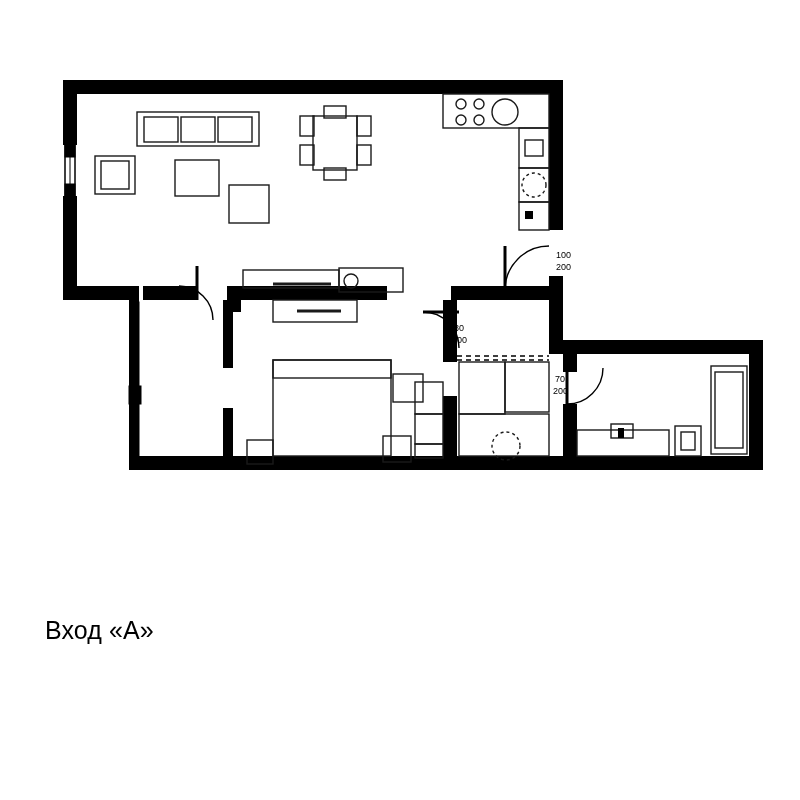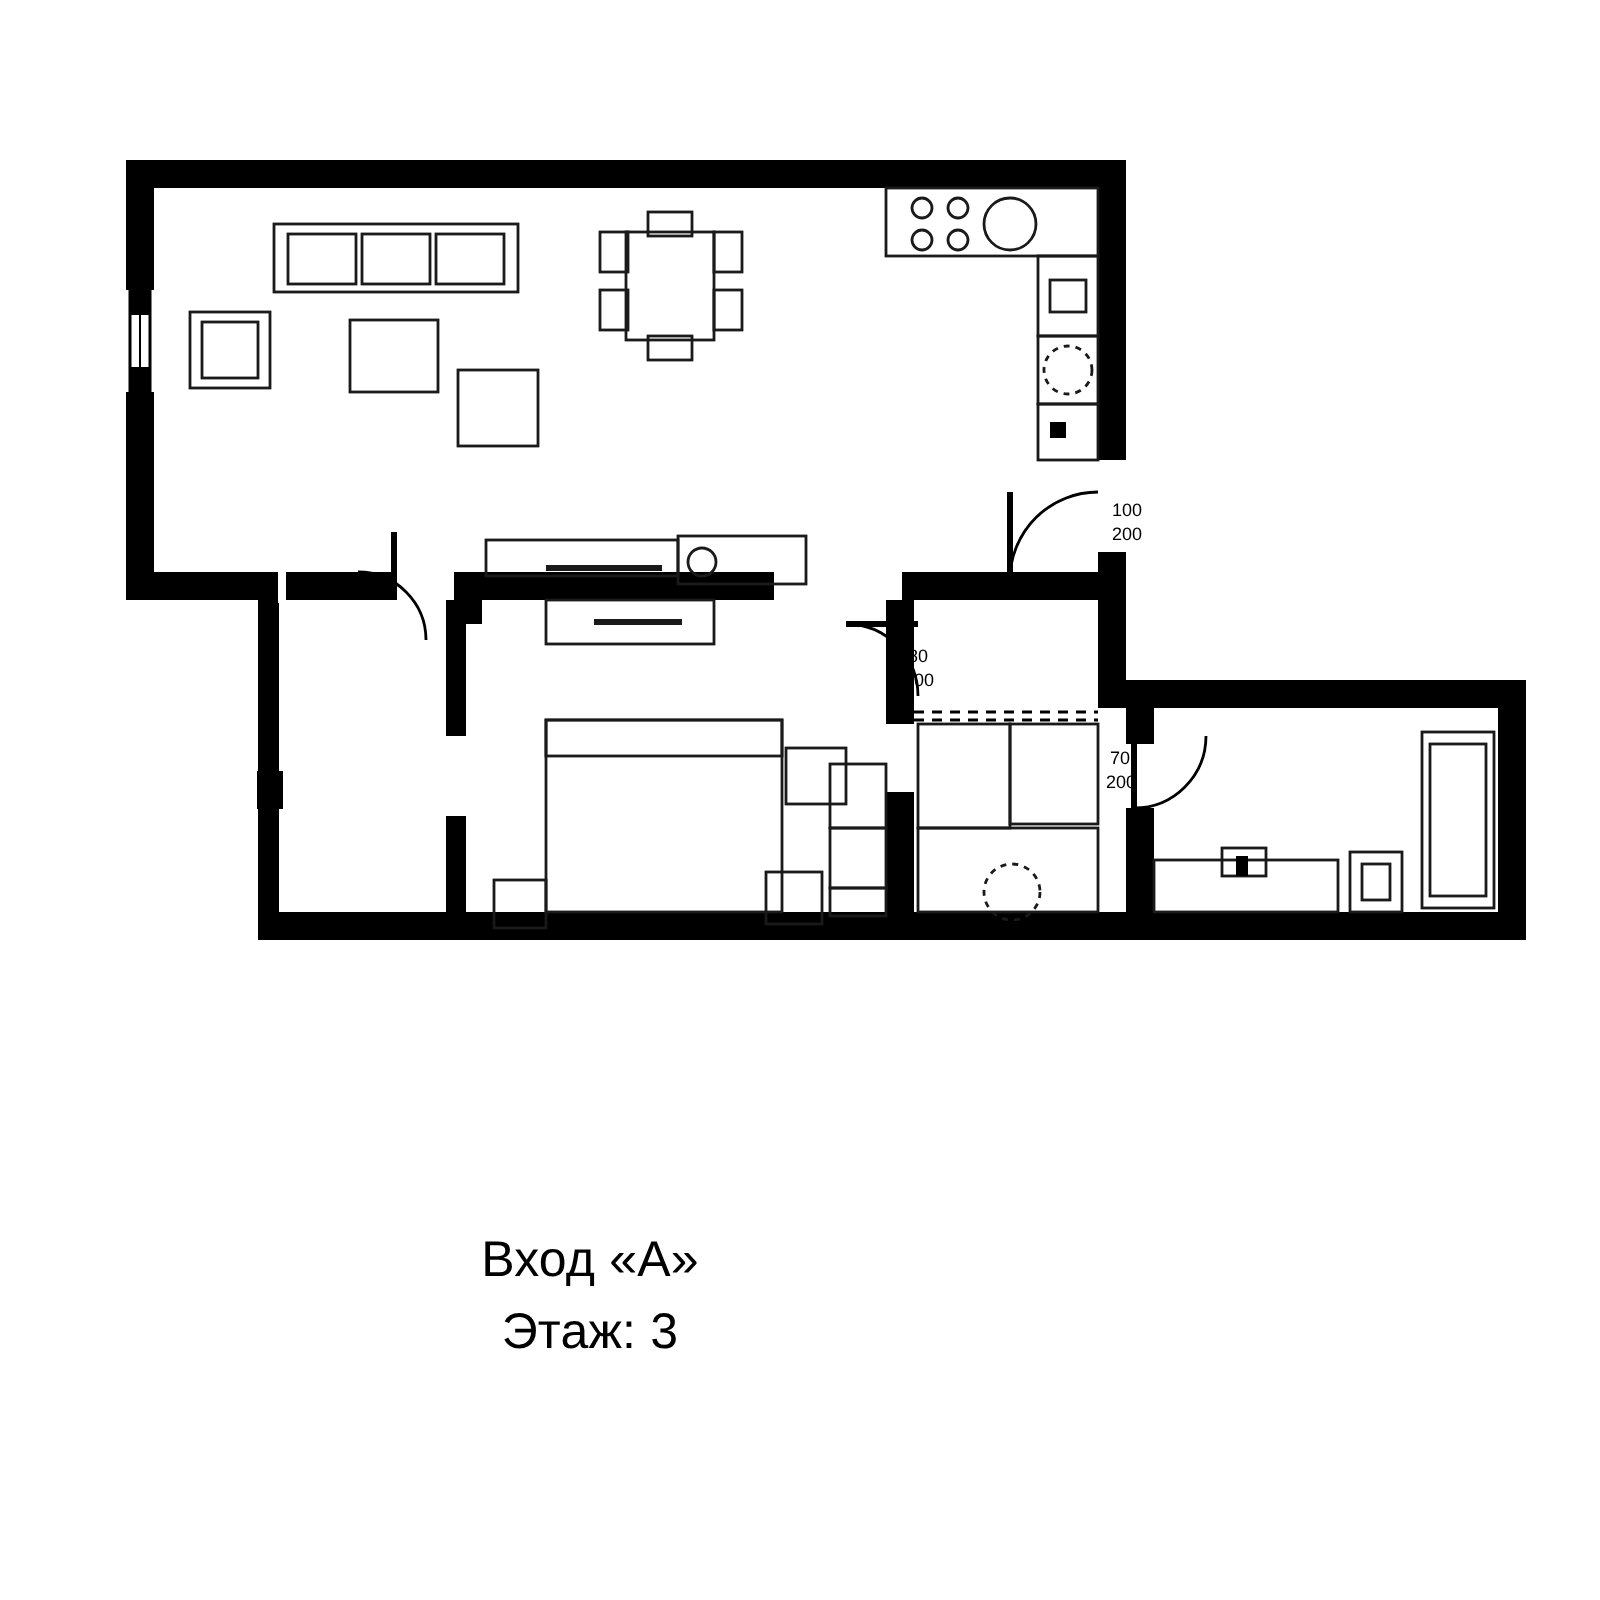--- a/index.html
+++ b/index.html
@@ -30,21 +30,20 @@
     left: 45px;
     top: 612px;
     width: 500px;
   }
   .info-line {
     font-size: 25px;
     line-height: 36px;
     color: #000000;
     white-space: pre;
     letter-spacing: 0.1px;
-    text-align: center;
   }
 </style>
 </head>
 <body>
 
 <div id="floorplan-wrap">
   <svg id="floorplan-svg" width="800" height="600" viewBox="0 0 800 600" xmlns="http://www.w3.org/2000/svg">
 
     <g fill="#000000">
 
@@ -229,14 +228,13 @@
       <text x="441" y="343">200</text>
 
       <text x="544" y="382">70</text>
       <text x="542" y="394">200</text>
     </g>
   </svg>
 </div>
 
 <div id="info-block">
   <div class="info-line">Вход «А»</div>
-  <div class="info-line">Этаж: 3</div>
 </div>
 
 </body></html>

